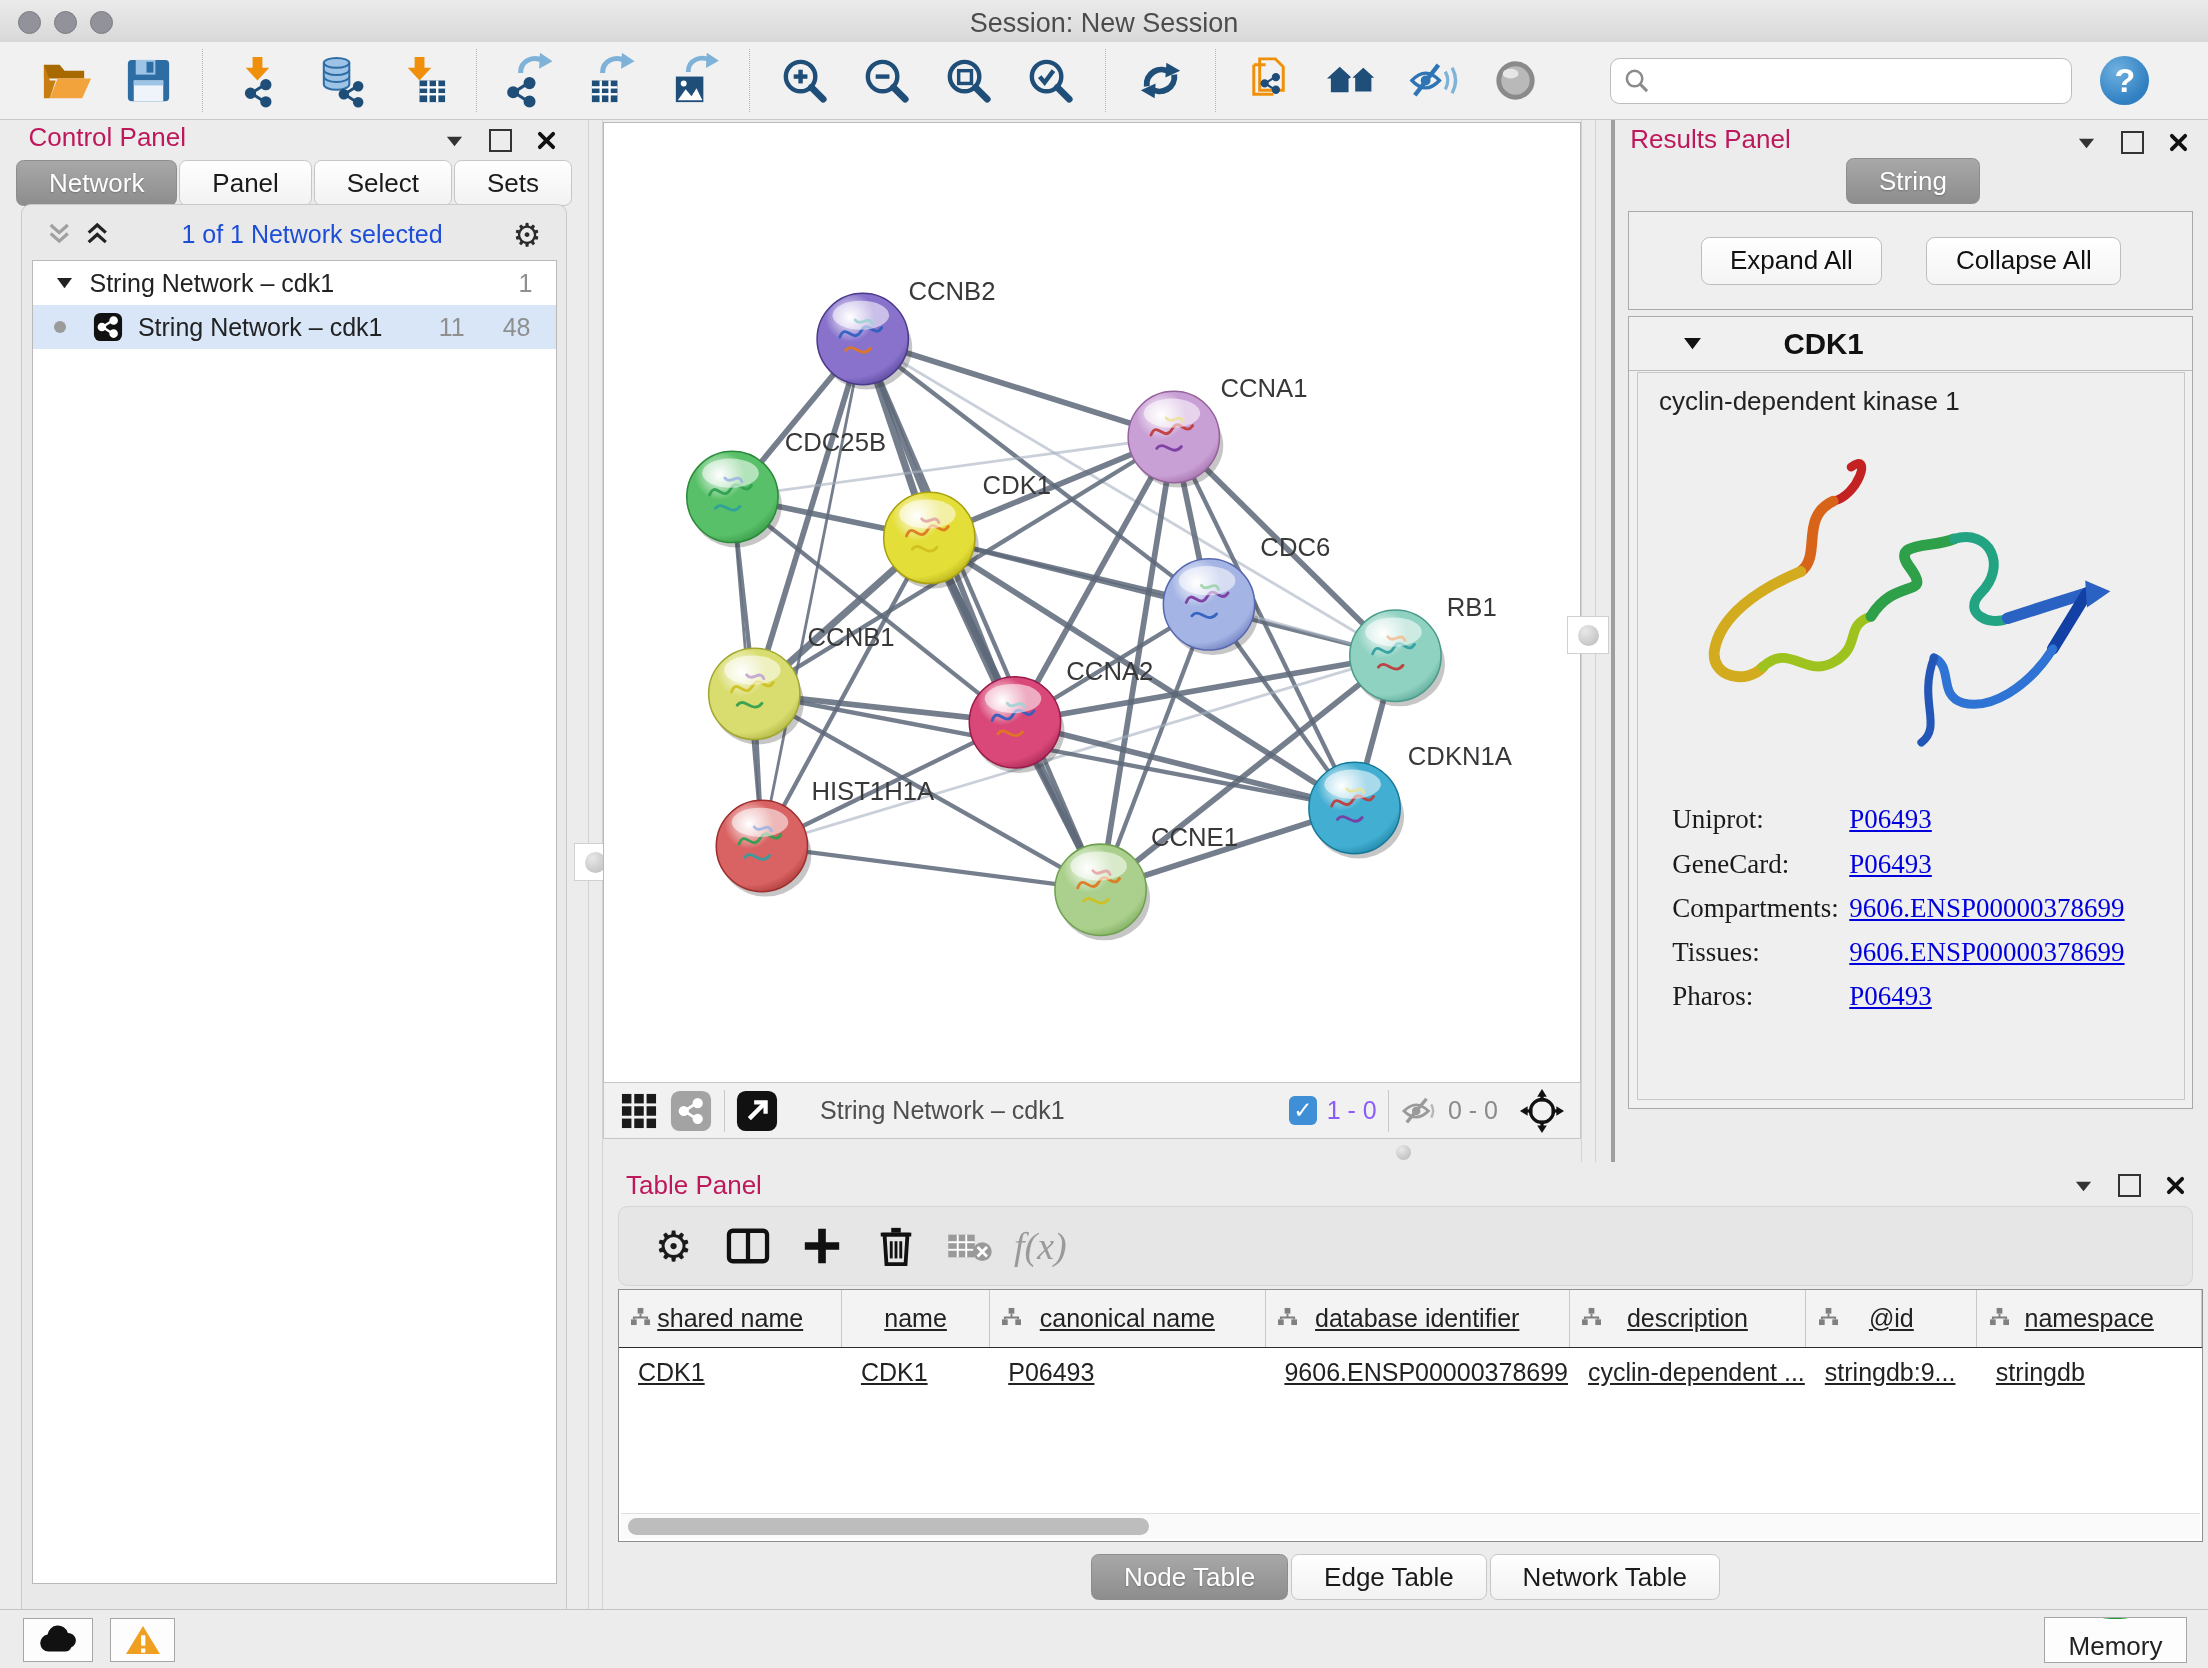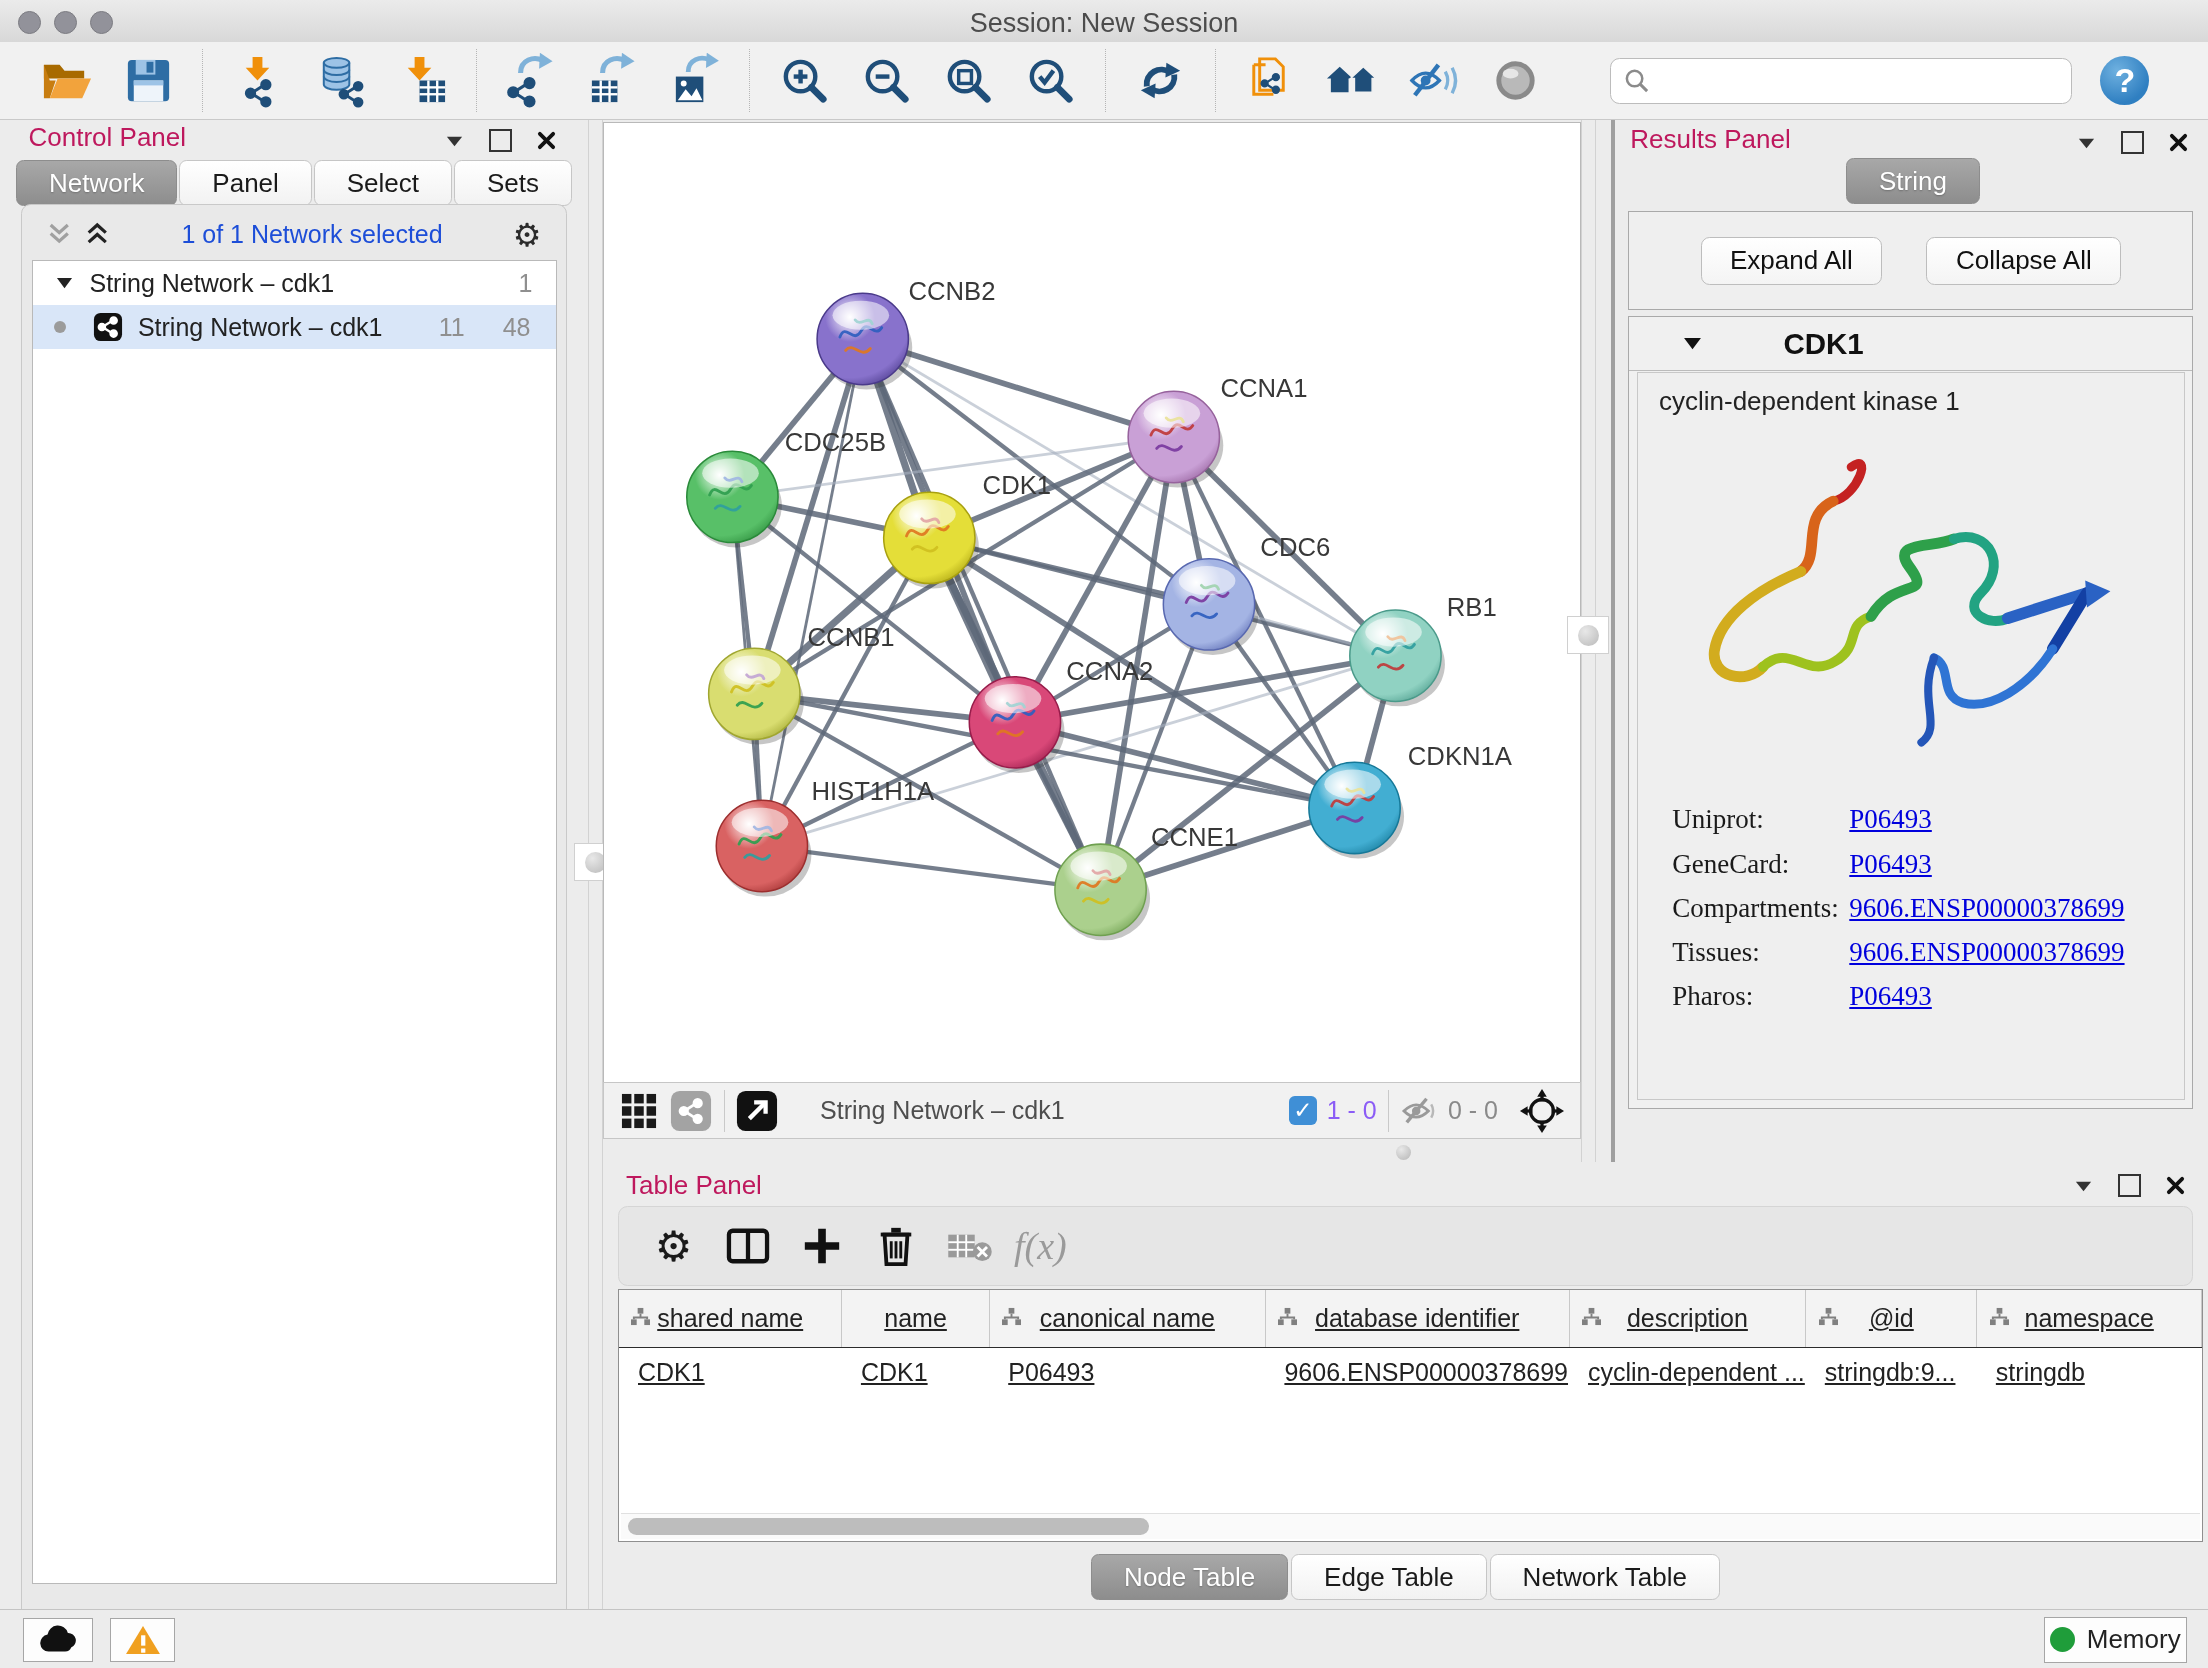--- a/index.html
+++ b/index.html
@@ -90,21 +90,21 @@
   th .hdr-ico{position:absolute;left:11.4px;top:17px;}
   td{height:46px;font-size:25px;padding-left:19px;white-space:nowrap;overflow:hidden;}
   #tp-hscroll{position:absolute;left:1.9px;right:1.9px;bottom:1.9px;height:25px;background:#fafafa;border-top:1px solid #e0e0e0;}
   #tp-hscroll .thumb{position:absolute;left:7.6px;top:3.8px;width:521px;height:17px;border-radius:8.6px;background:#bdbdbd;}
   #tp-tabs{position:absolute;left:0;right:0;top:392px;display:flex;justify-content:center;gap:2.9px;}
   
   #statusbar{position:absolute;left:0;top:1609px;width:2208px;height:59px;background:#ececec;
     border-top:1px solid #c4c4c4;display:flex;align-items:center;}
   .sb-btn{height:44px;background:#fdfdfd;border:1.9px solid #a6a6a6;display:flex;align-items:center;
     justify-content:center;box-sizing:border-box;}
-  #memory-btn{position:absolute;right:21px;width:143px;height:46px;font-size:26px;gap:11.4px;}
+  #memory-btn{position:absolute;right:21px;width:143px;height:46px;font-size:26px;gap:11.4px;flex-direction:column;}
   .green-dot{width:25px;height:25px;border-radius:50%;background:#1f9d3a;}
   svg{display:block;}
 </style>
 </head>
 <body>
 
 <svg width="0" height="0" style="position:absolute">
   <defs>
     <symbol id="sym-share" viewBox="0 0 24 24">
       <g stroke="#1f4e79" stroke-width="2.4" fill="#1f4e79">

